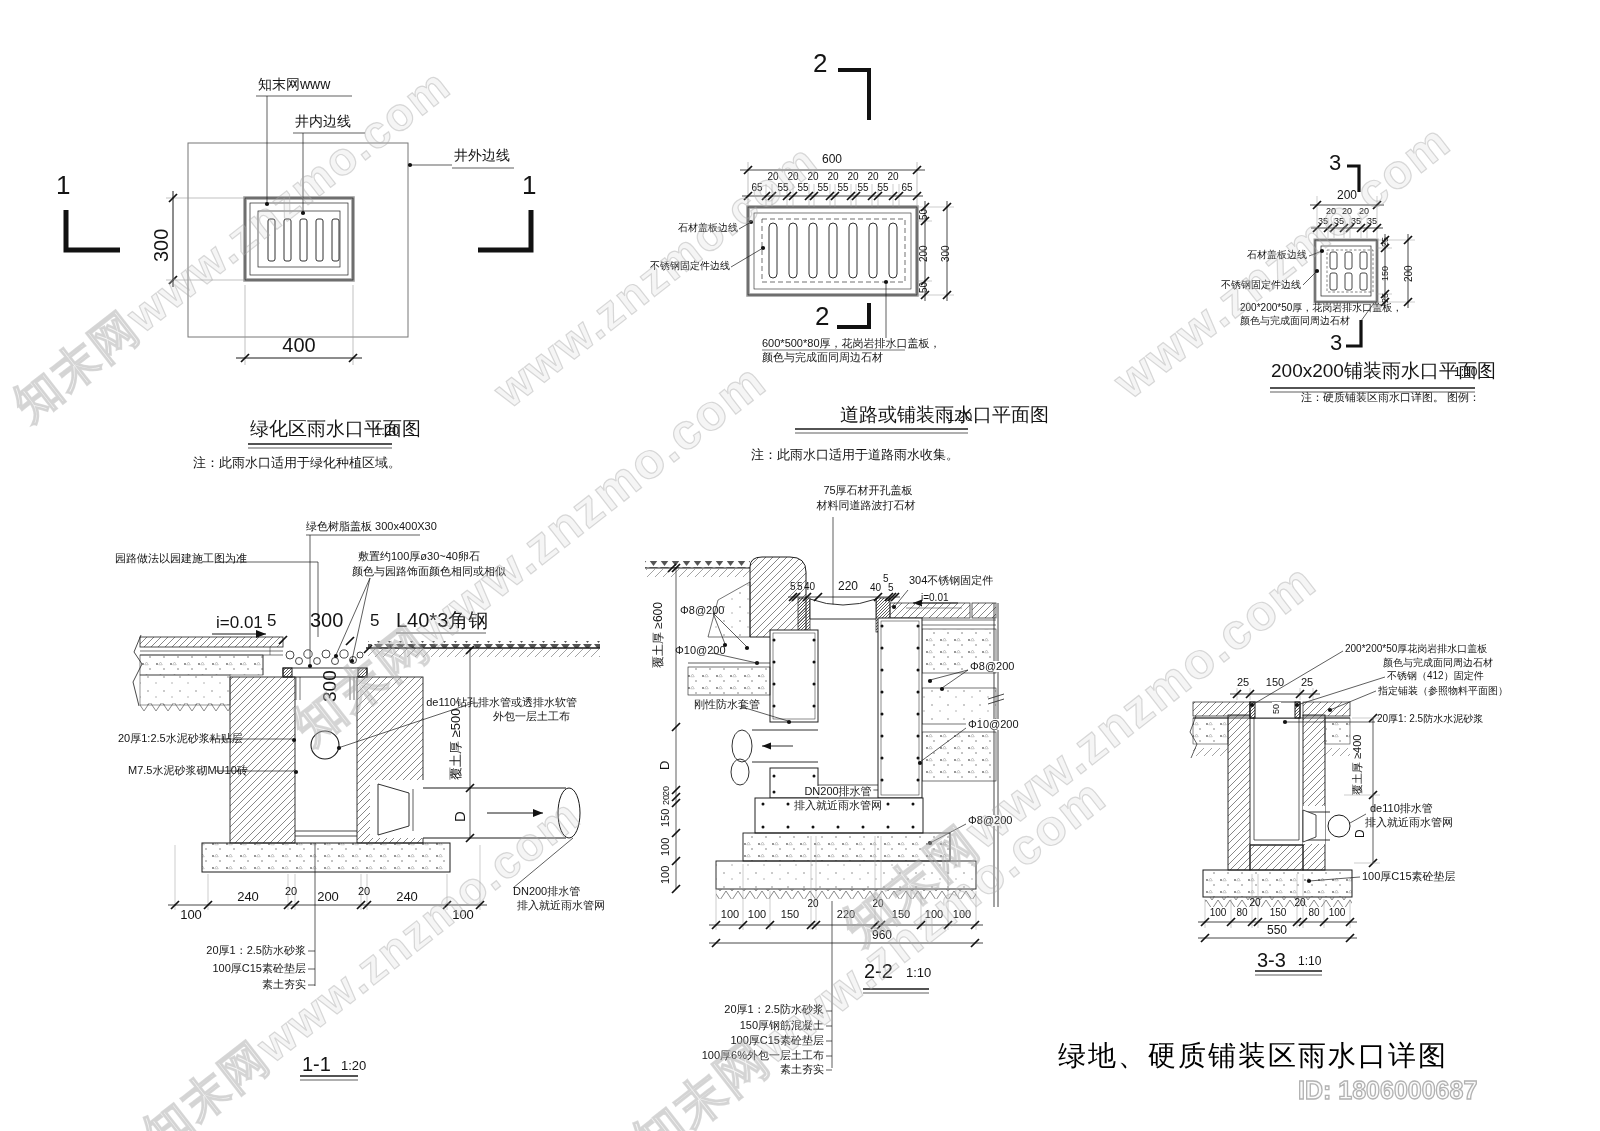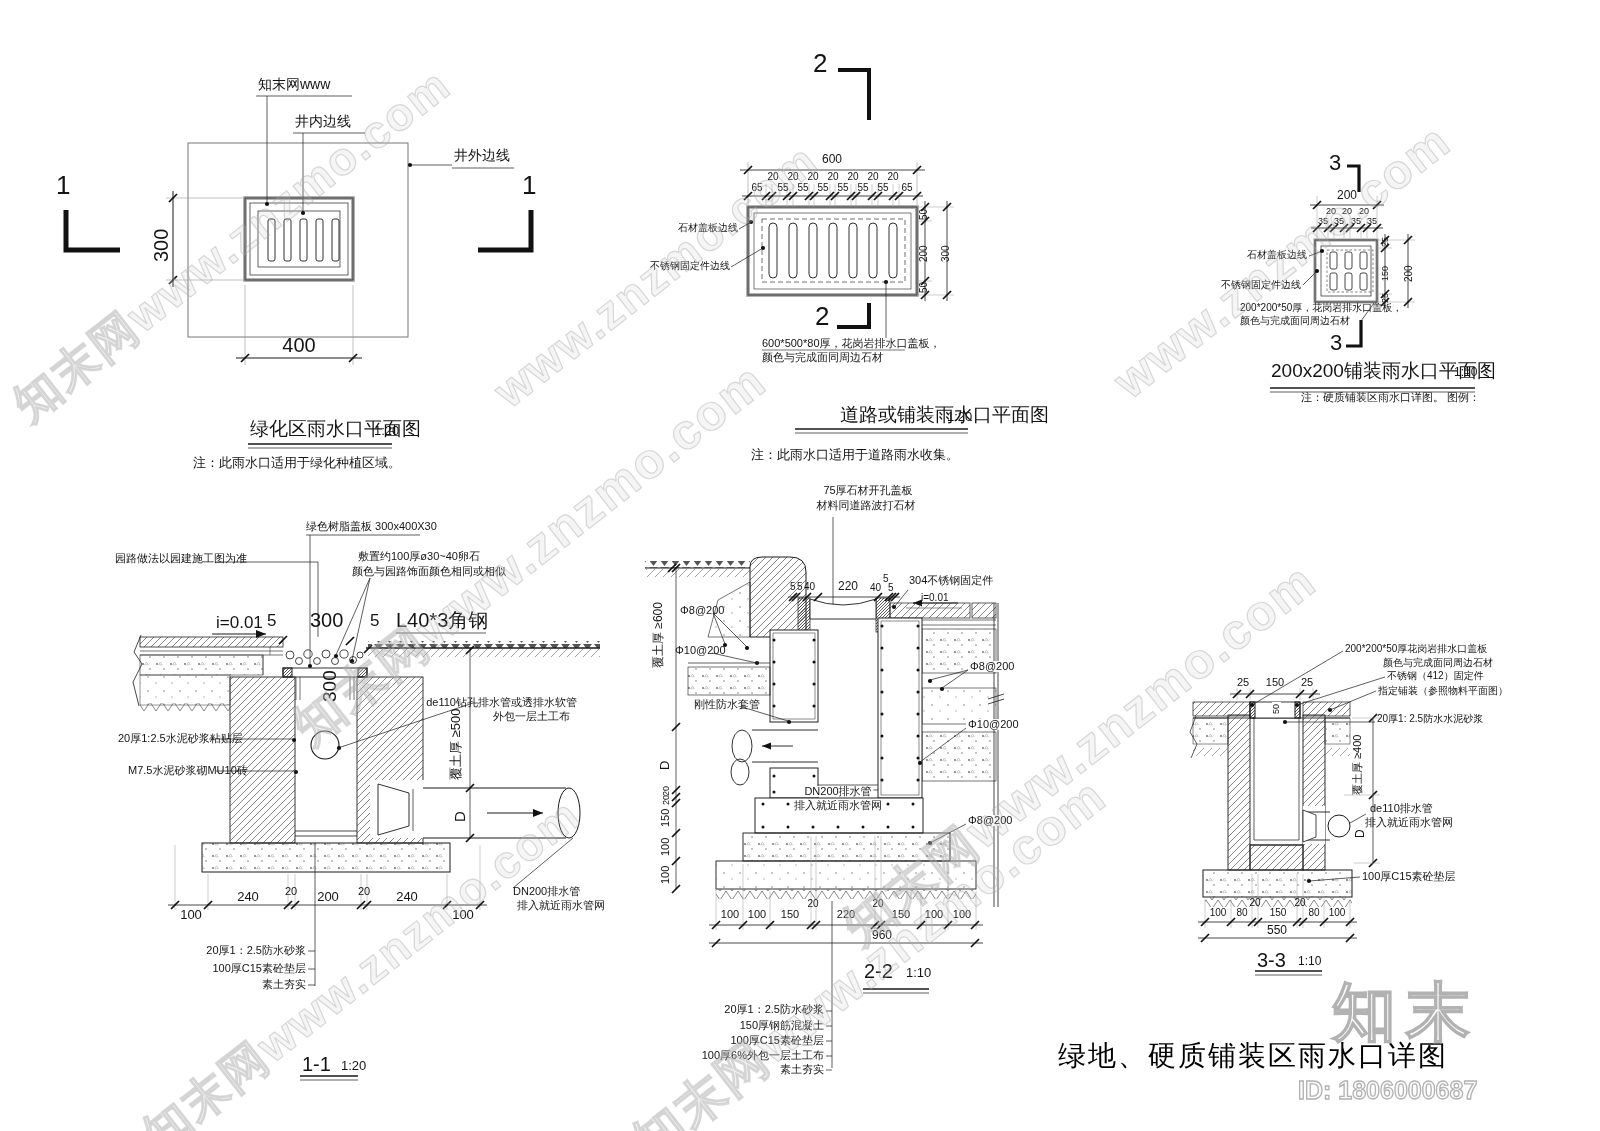--- a/index.html
+++ b/index.html
@@ -644,16 +644,15 @@
 <div class="t s10 ctr z" style="left:1255px;top:898px">20</div>
 <div class="t s10 ctr z" style="left:1278px;top:908px">150</div>
 <div class="t s10 ctr z" style="left:1300px;top:898px">20</div>
 <div class="t s10 ctr z" style="left:1314px;top:908px">80</div>
 <div class="t s10 ctr z" style="left:1337px;top:908px">100</div>
 <div class="t s12 ctr z" style="left:1277px;top:924px">550</div>
 <div class="t s20 z" style="left:1257px;top:950px">3-3</div>
 <div class="t s12 z" style="left:1298px;top:955px">1:10</div>
 
 <div class="t maintitle z" style="left:1058px;top:1042px">绿地、硬质铺装区雨水口详图</div>
-<div class="t outl z" style="left:1332px;top:980px;font-size:64px;letter-spacing:10px">知末</div>
 <div class="t outl z" style="left:1298px;top:1078px;font-size:25px">ID: 1806000687</div>
 
 </div>
 
 </body></html>

